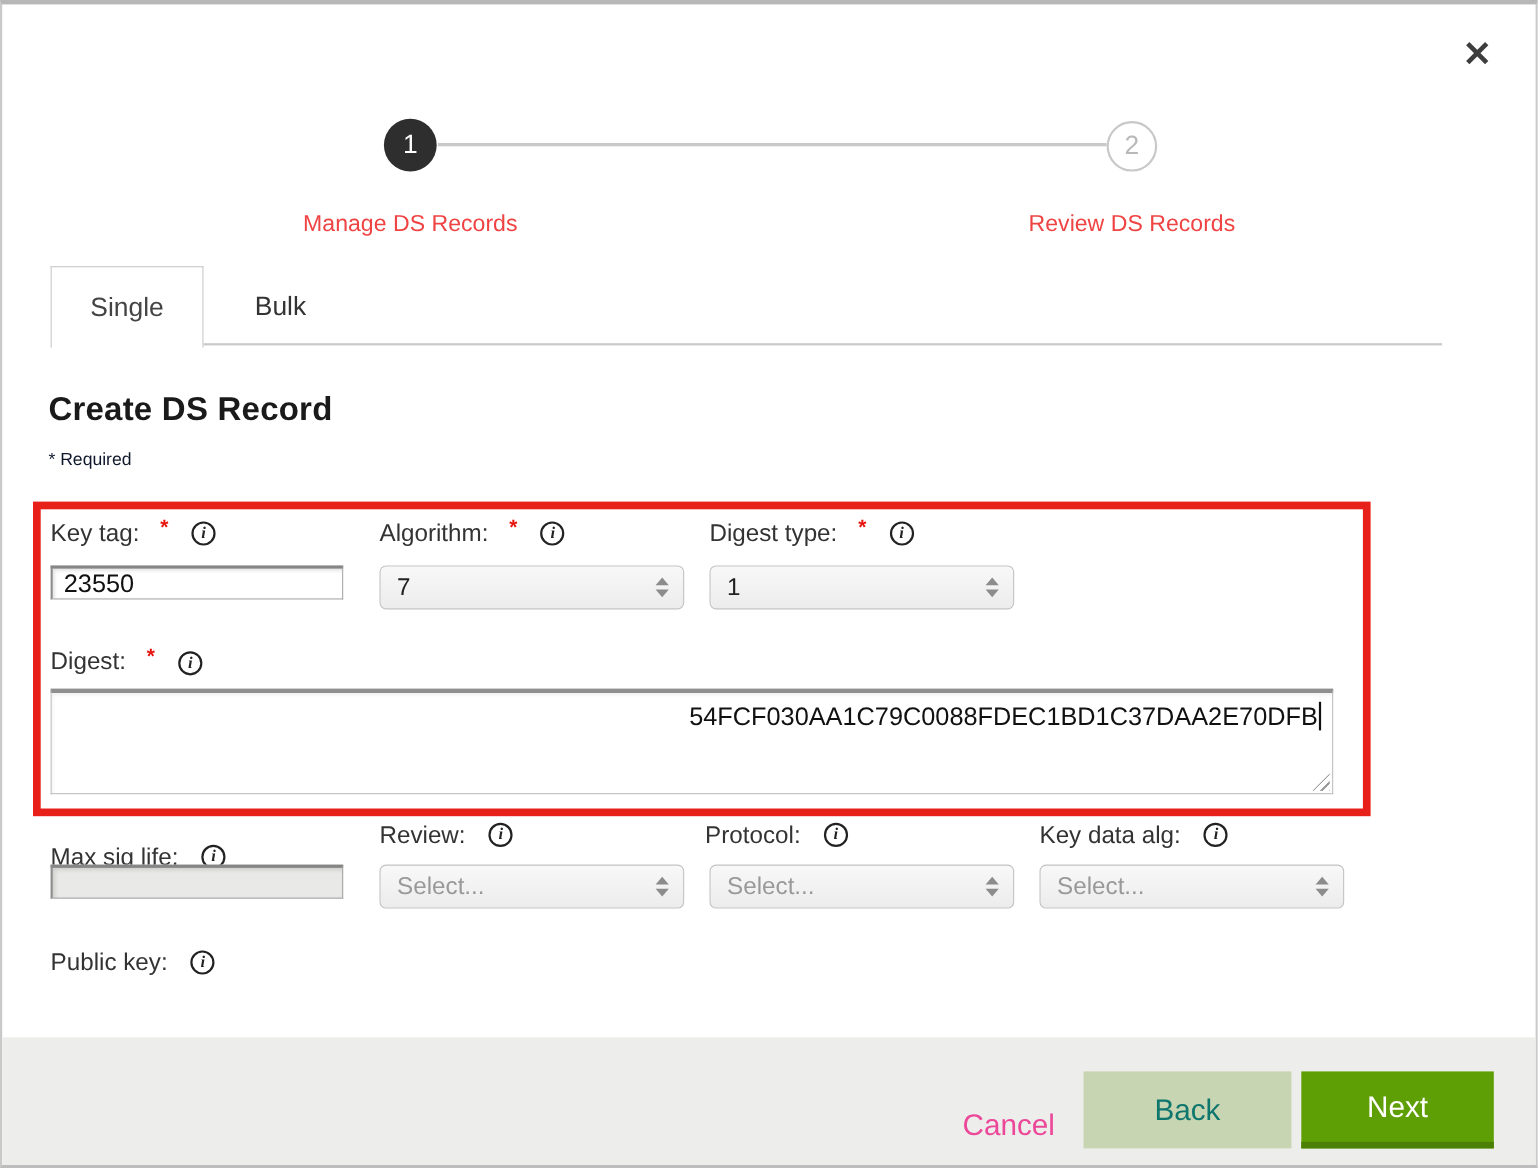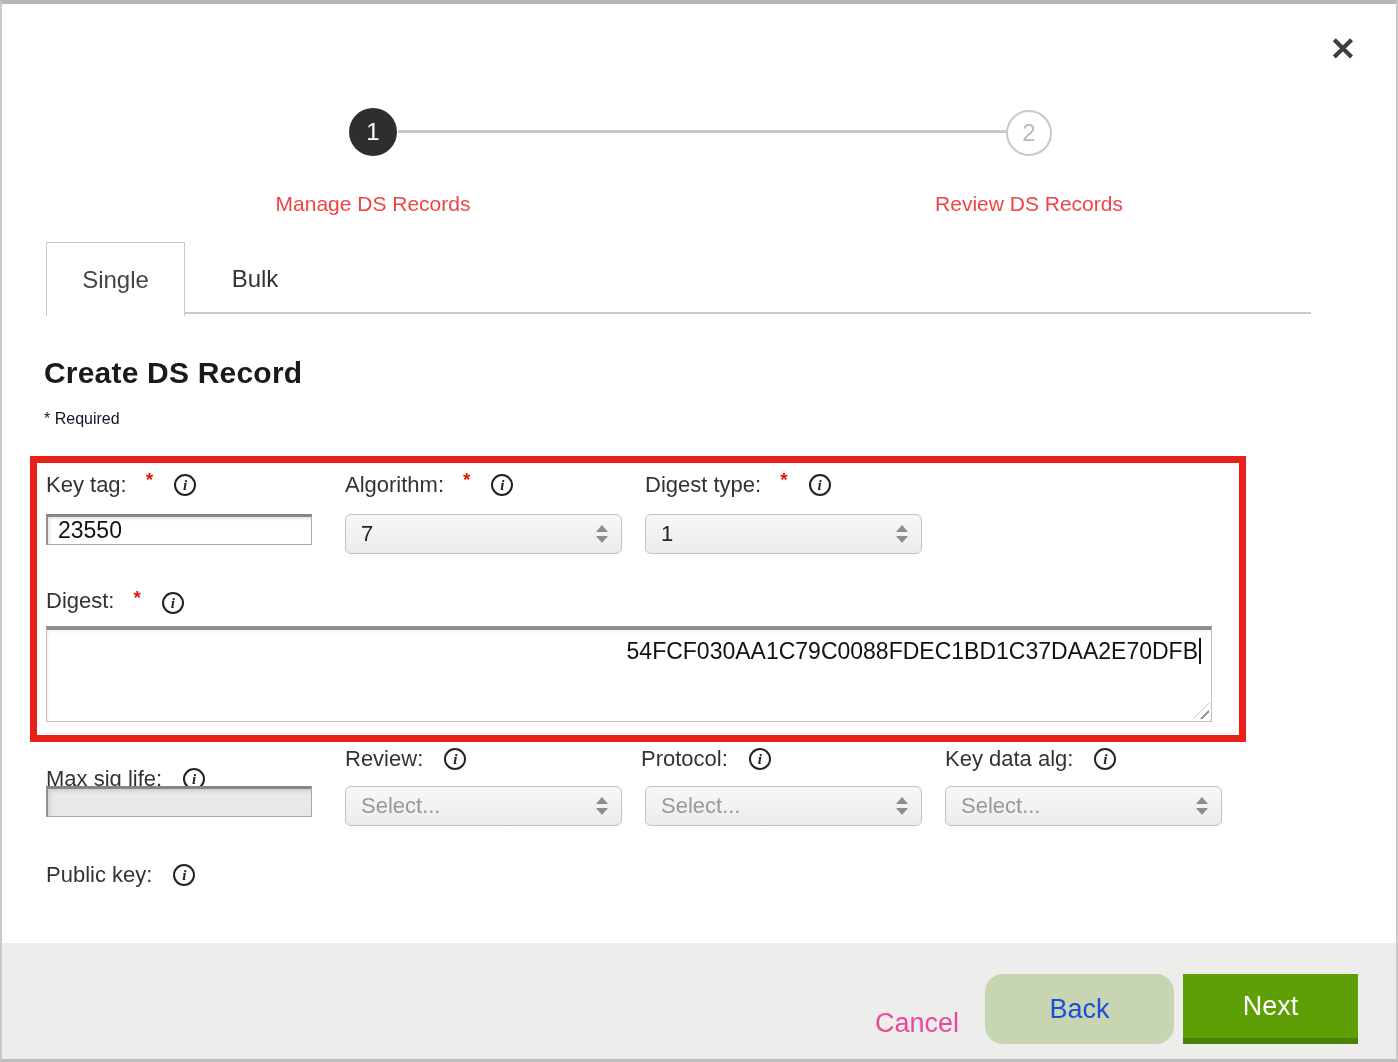--- a/index.html
+++ b/index.html
@@ -58,21 +58,21 @@
   .textarea .cursor{display:inline-block; width:2px; height:26px; background:#111; vertical-align:text-bottom; margin-left:1px;}
   .resize-handle{position:absolute; right:2px; bottom:2px; width:16px; height:16px;
     background:repeating-linear-gradient(135deg, transparent 0 4px, #9a9a9a 4px 6px);
     clip-path:polygon(100% 0, 100% 100%, 0 100%); cursor:nwse-resize;}
   .textarea.clipped{border-bottom:none;
     background:linear-gradient(180deg,#e3e3e3 0px,#e8e8e8 11px,#ffffff 14px);}
   
   .footer{left:0; top:939px; width:100%; height:123px; background:#ededeb;}
   .cancel-link{left:873px; top:988px; font-size:27px; color:#ec4899; background:none; border:none; cursor:pointer; padding:0; font-family:"Liberation Sans",sans-serif;margin-top:16px;}
   .btn{border:none; font-size:27px; cursor:pointer; font-family:"Liberation Sans",sans-serif; box-sizing:border-box;}
-  .btn.back{left:983px; top:970px; width:189px; height:70px; background:#c8d5b2; color:#1d4ed8;border-radius:18px;}
+  .btn.back{left:983px; top:970px; width:189px; height:70px; background:#c8d5b2; color:#0f766e;}
   .btn.next{left:1181px; top:970px; width:175px; height:70px; background:#5f9f06; color:#ffffff; border-bottom:6px solid #4c8005;}
 </style>
 </head>
 <body>
 
 <div class="modal">
 
   <button class="abs close-btn">
     <span>✕</span>
   </button>

